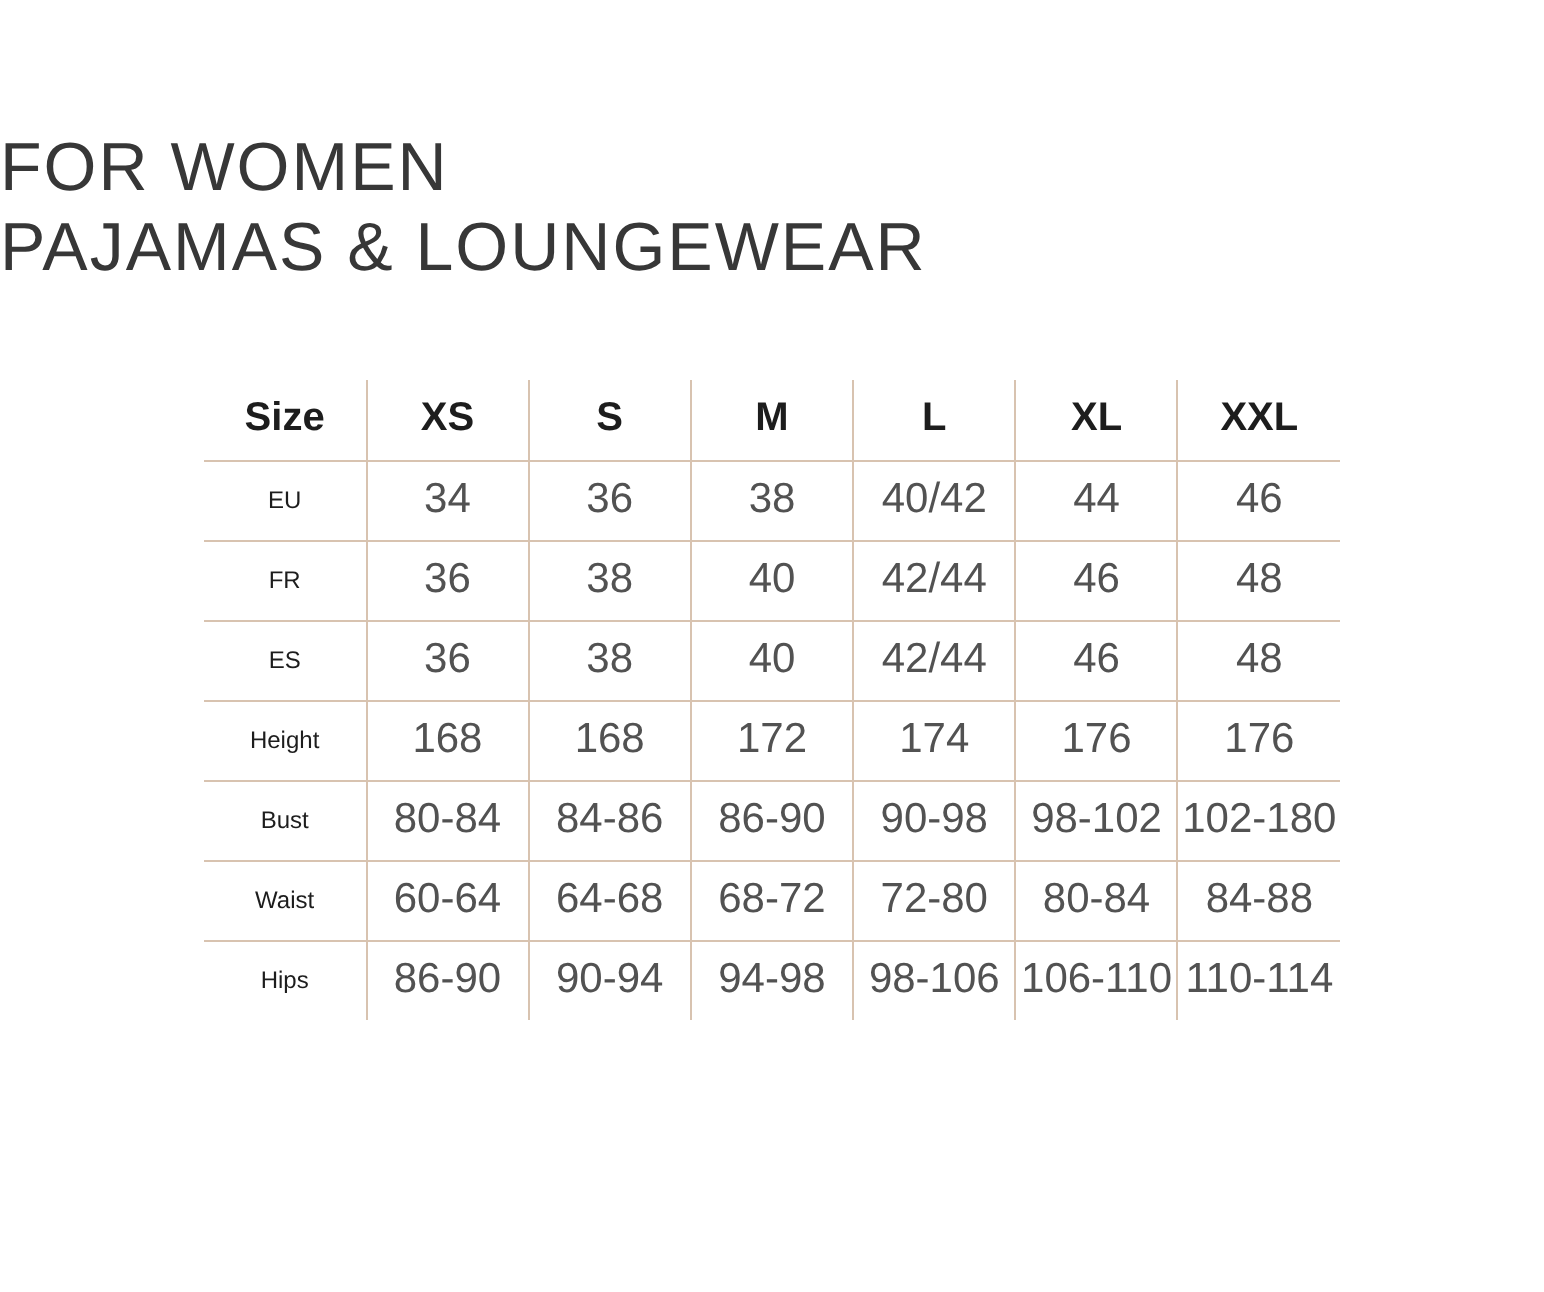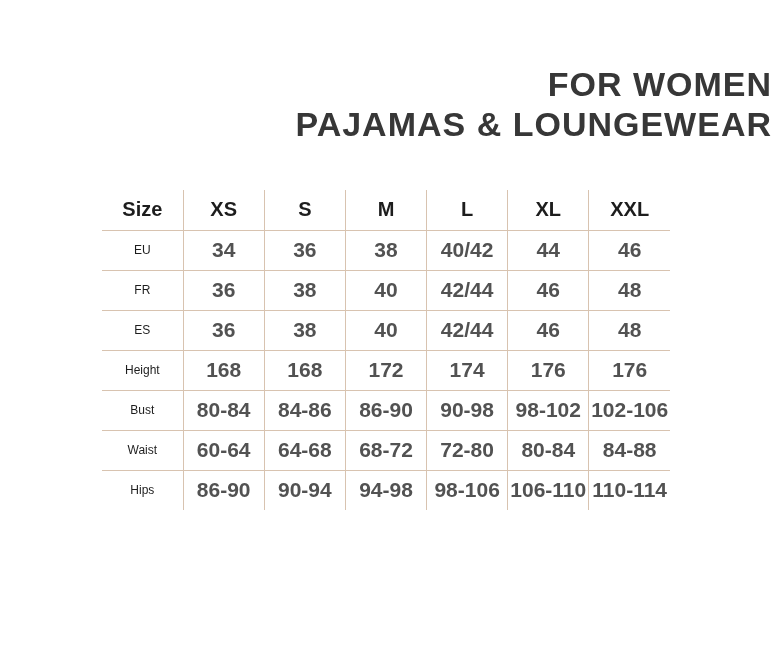--- a/index.html
+++ b/index.html
@@ -21,24 +21,24 @@
     font-family: "Liberation Sans", sans-serif;
     overflow: hidden;
   }
   .page {
     width: 772px;
     height: 646px;
   }
   .title {
     margin: 0;
     padding-top: 64px;
-    text-align: right;
+    text-align: left;
     font-size: 34px;
     line-height: 40px;
-    font-weight: 700;
+    font-weight: 400;
     letter-spacing: 1px;
     color: var(--title-color);
   }
   .title-line {
     display: block;
   }
   table.size-table {
     margin: 46px auto 0 auto;
     border-collapse: collapse;
     table-layout: fixed;
@@ -67,21 +67,21 @@
     font-weight: 700;
     color: var(--label-color);
   }
   .row-label {
     font-size: 12px;
     font-weight: 400;
     color: var(--label-color);
   }
   .cell-value {
     font-size: 21px;
-    font-weight: 700;
+    font-weight: 400;
     color: var(--value-color);
   }
 </style>
 </head>
 <body>
 
 <div class="page">
 
   <h1 class="title">
     <span class="title-line">FOR WOMEN</span>
@@ -146,21 +146,21 @@
           <td class="cell-value">176</td>
           <td class="cell-value">176</td>
         </tr>
         <tr>
           <td class="row-label">Bust</td>
           <td class="cell-value">80-84</td>
           <td class="cell-value">84-86</td>
           <td class="cell-value">86-90</td>
           <td class="cell-value">90-98</td>
           <td class="cell-value">98-102</td>
-          <td class="cell-value">102-106</td>
+          <td class="cell-value">102-180</td>
         </tr>
         <tr>
           <td class="row-label">Waist</td>
           <td class="cell-value">60-64</td>
           <td class="cell-value">64-68</td>
           <td class="cell-value">68-72</td>
           <td class="cell-value">72-80</td>
           <td class="cell-value">80-84</td>
           <td class="cell-value">84-88</td>
         </tr>

